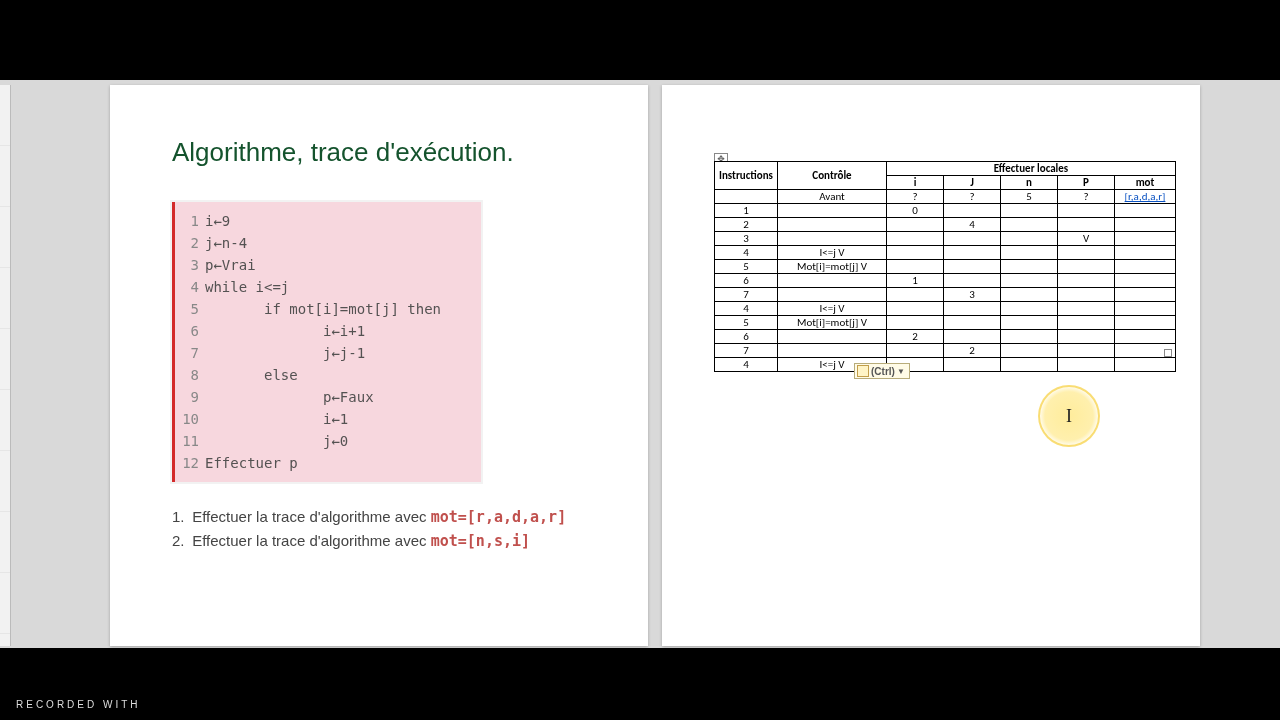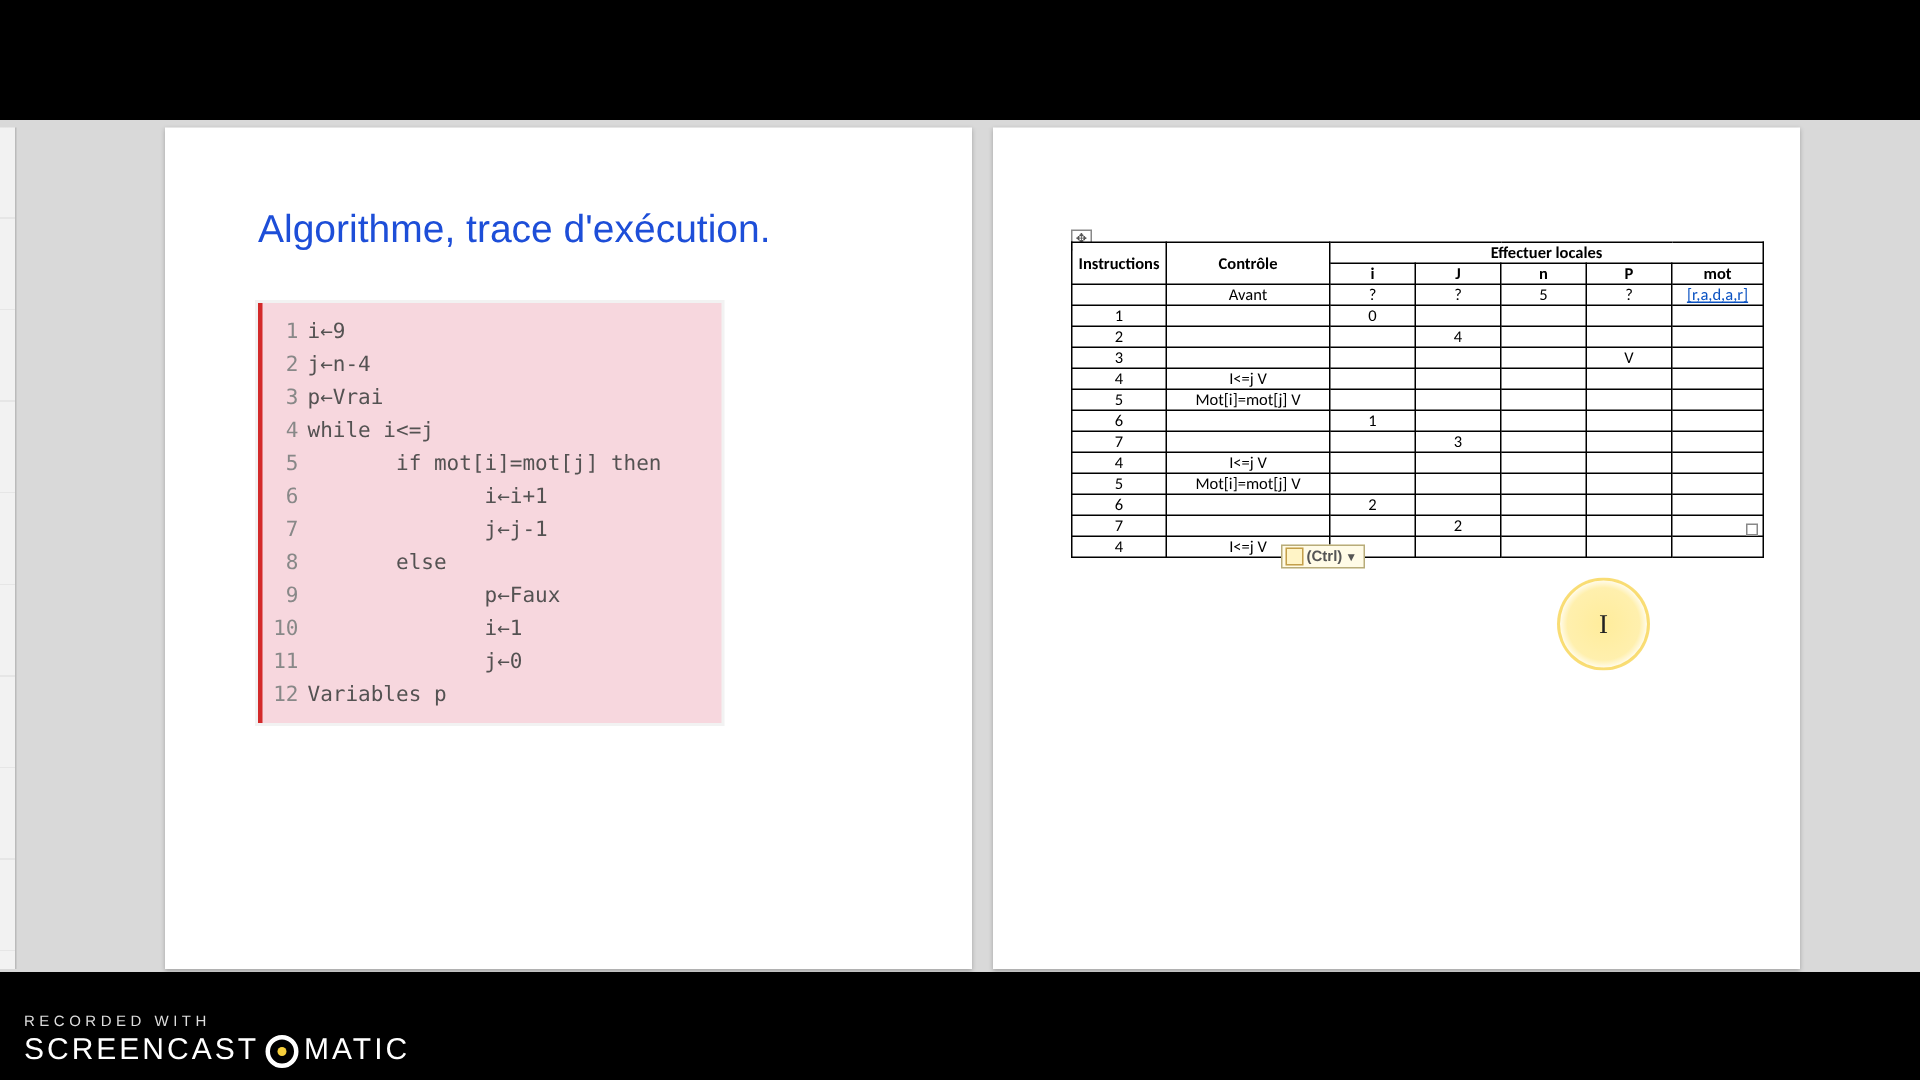--- a/index.html
+++ b/index.html
@@ -50,21 +50,21 @@
     background: #fff;
     box-shadow: 0 1px 3px rgba(0,0,0,0.25);
     bottom: 0;
   }
   .page.left { left: 110px; }
   .page.right { left: 662px; }
 
   .page.left .content { padding: 40px 58px 0 62px; }
 
   h1.title {
-    font-weight: 300; font-size: 26px; color:#1d4ed8; margin:12px 0 34px 0;
+    font-weight: 300; font-size: 26px; color:#14532d; margin:12px 0 34px 0;
     font-family: "Segoe UI Light","Segoe UI",Arial,sans-serif;
   }
 
   .codeblock {
     background:#f7d7de;
     border-left:3px solid #d32a2a;
     padding: 8px 10px 8px 6px;
     width: 290px;
     font-family: Consolas, monospace;
     font-size: 14px;
@@ -139,22 +139,34 @@
 <span class="ln">2</span><span>j←n-4</span>
 <span class="ln">3</span><span>p←Vrai</span>
 <span class="ln">4</span><span>while i&lt;=j</span>
 <span class="ln">5</span><span>       if mot[i]=mot[j] then</span>
 <span class="ln">6</span><span>              i←i+1</span>
 <span class="ln">7</span><span>              j←j-1</span>
 <span class="ln">8</span><span>       else</span>
 <span class="ln">9</span><span>              p←Faux</span>
 <span class="ln">10</span><span>              i←1</span>
 <span class="ln">11</span><span>              j←0</span>
-<span class="ln">12</span><span>Variables p</span></div>
-
+<span class="ln">12</span><span>Effectuer p</span></div>
+
+      <div class="tasks">
+        <div class="row">
+          <span class="num">1.</span>
+          <span>Effectuer la trace d'algorithme avec </span>
+          <span class="mono">mot=[r,a,d,a,r]</span>
+        </div>
+        <div class="row">
+          <span class="num">2.</span>
+          <span>Effectuer la trace d'algorithme avec </span>
+          <span class="mono">mot=[n,s,i]</span>
+        </div>
+      </div>
     </div>
   </div>
 
   <div class="page right">
     <div class="table-handle">✥</div>
 
     <table class="trace">
       <tbody>
           <tr>
         <th class="col-instr" rowspan="2">Instructions</th>
@@ -299,19 +311,14 @@
 
     <div class="cursor-ring">
       <span>I</span>
     </div>
   </div>
 </div>
 
 <div class="letterbox-bottom">
   <div class="logo">
     <div class="line1">RECORDED WITH</div>
-    <div class="line2">
-      <span>SCREENCAST</span>
-      <span class="dot"></span>
-      <span>MATIC</span>
-    </div>
   </div>
 </div>
 
 </body></html>

